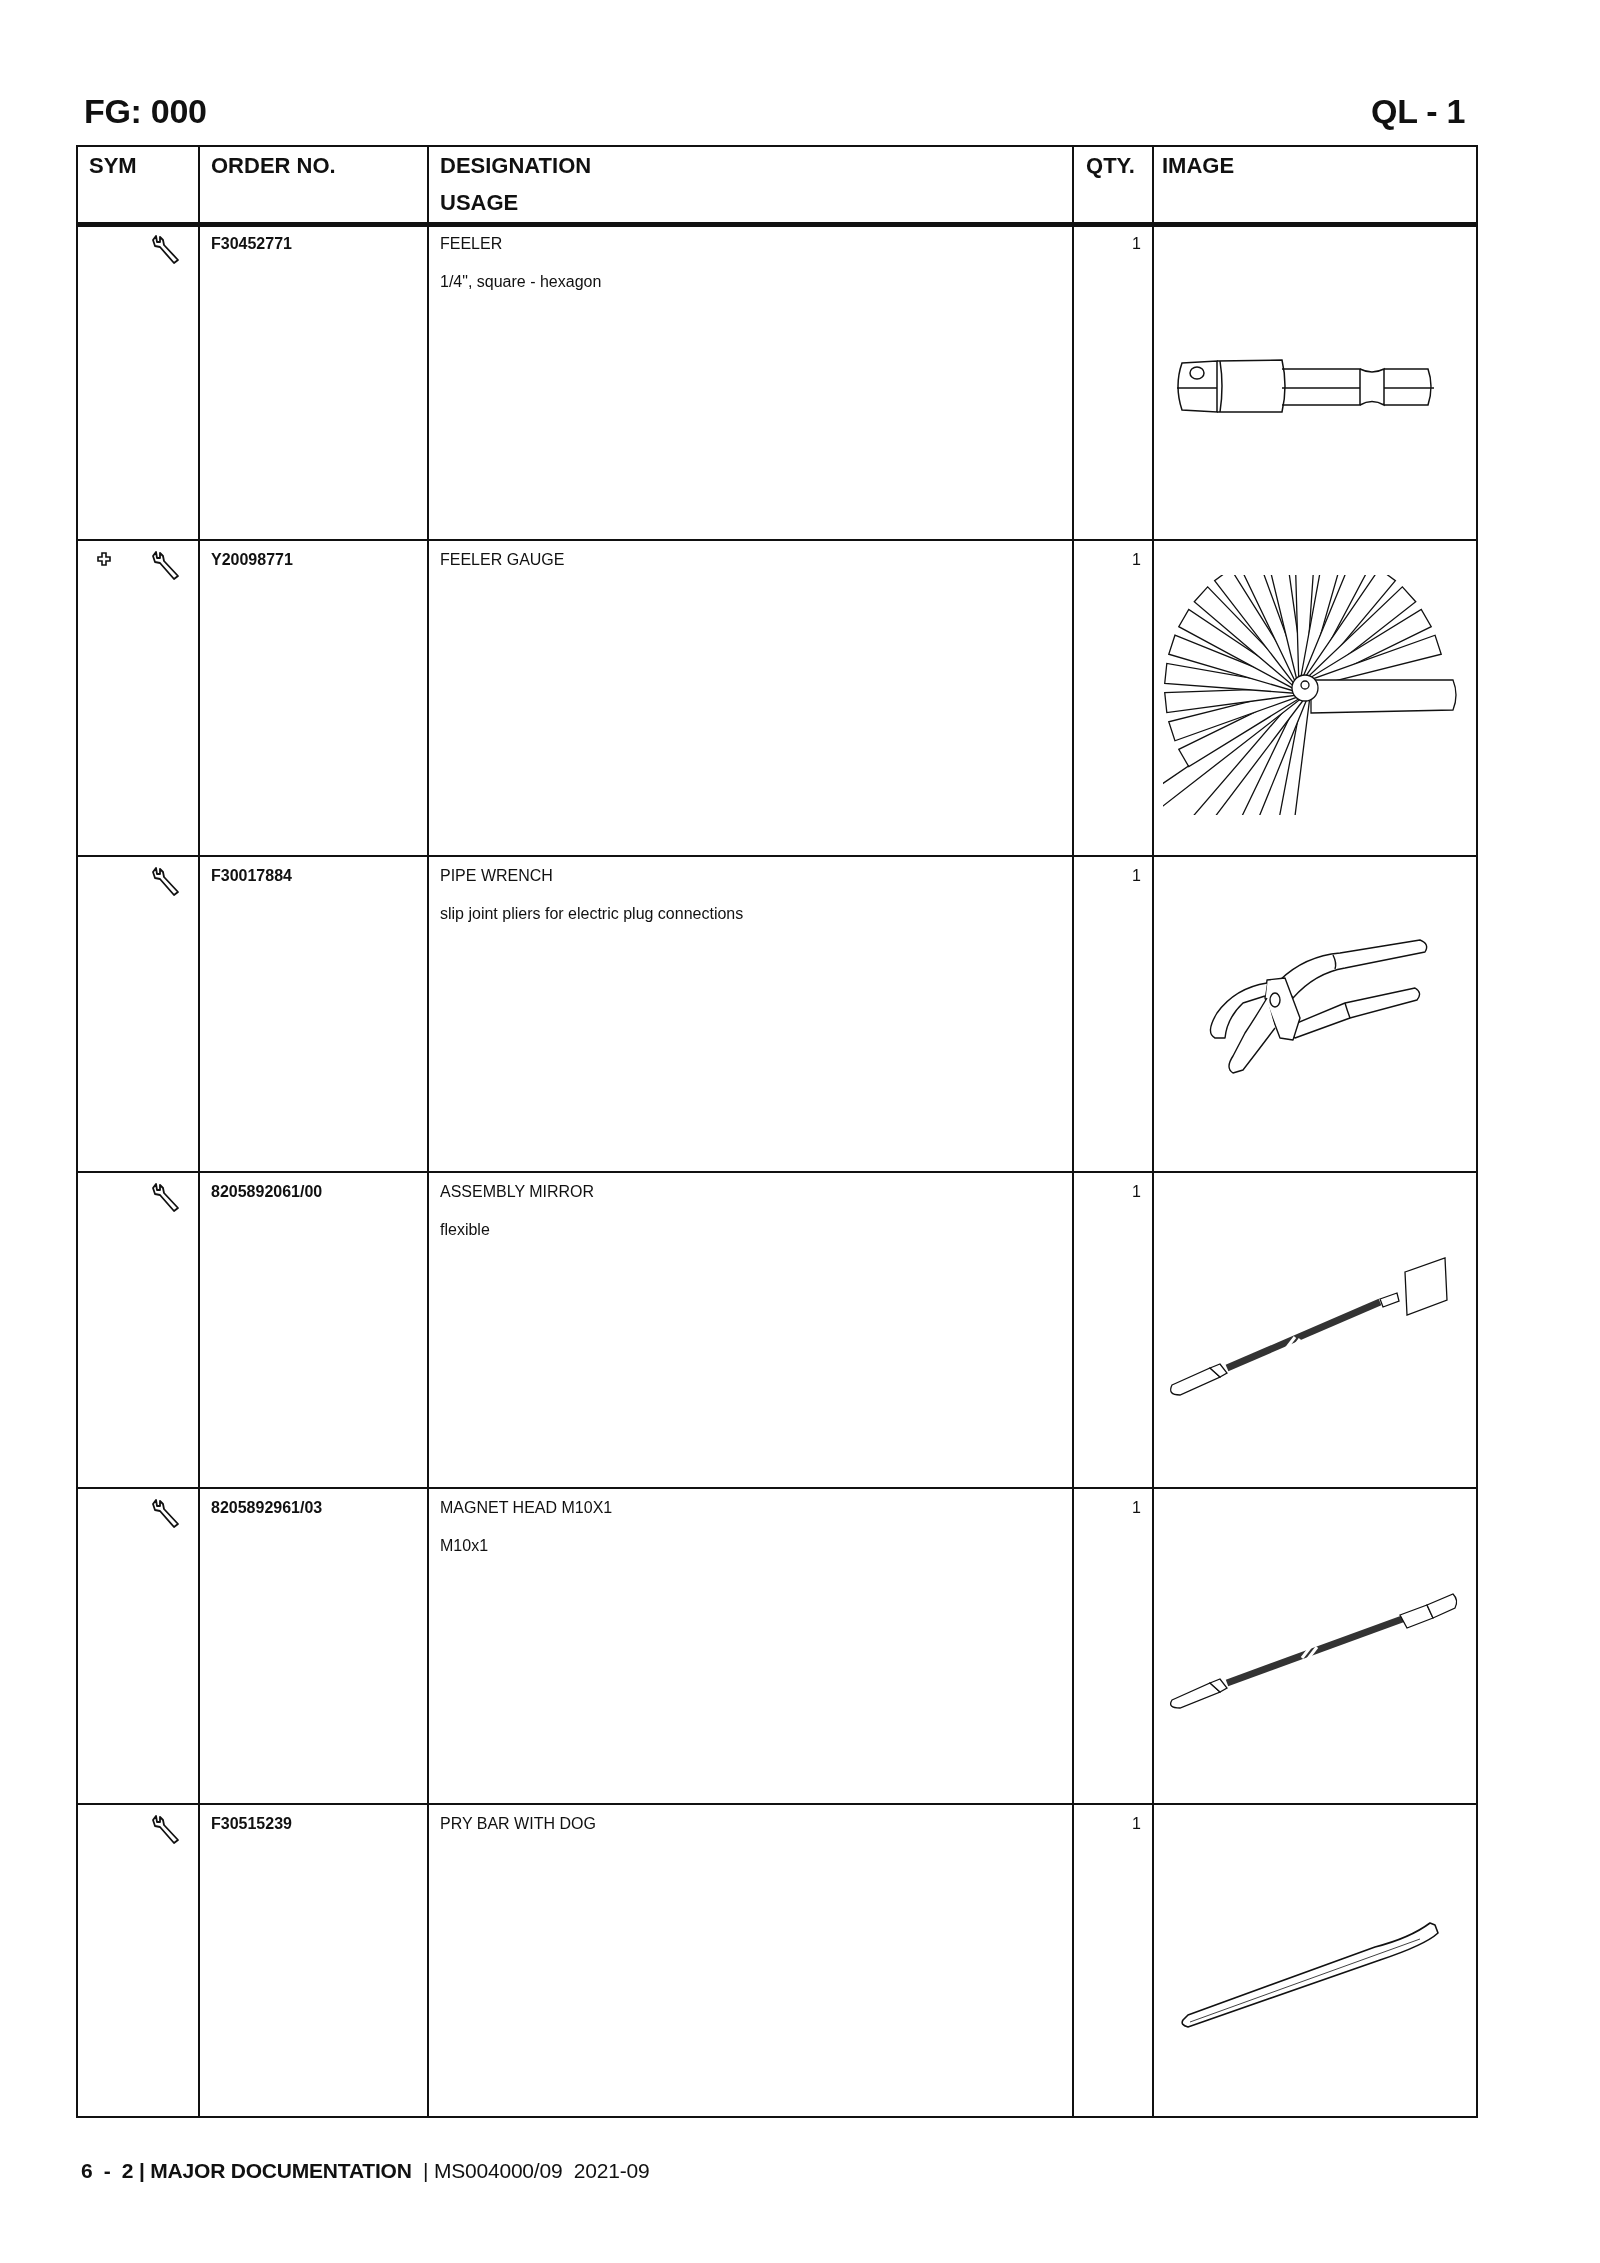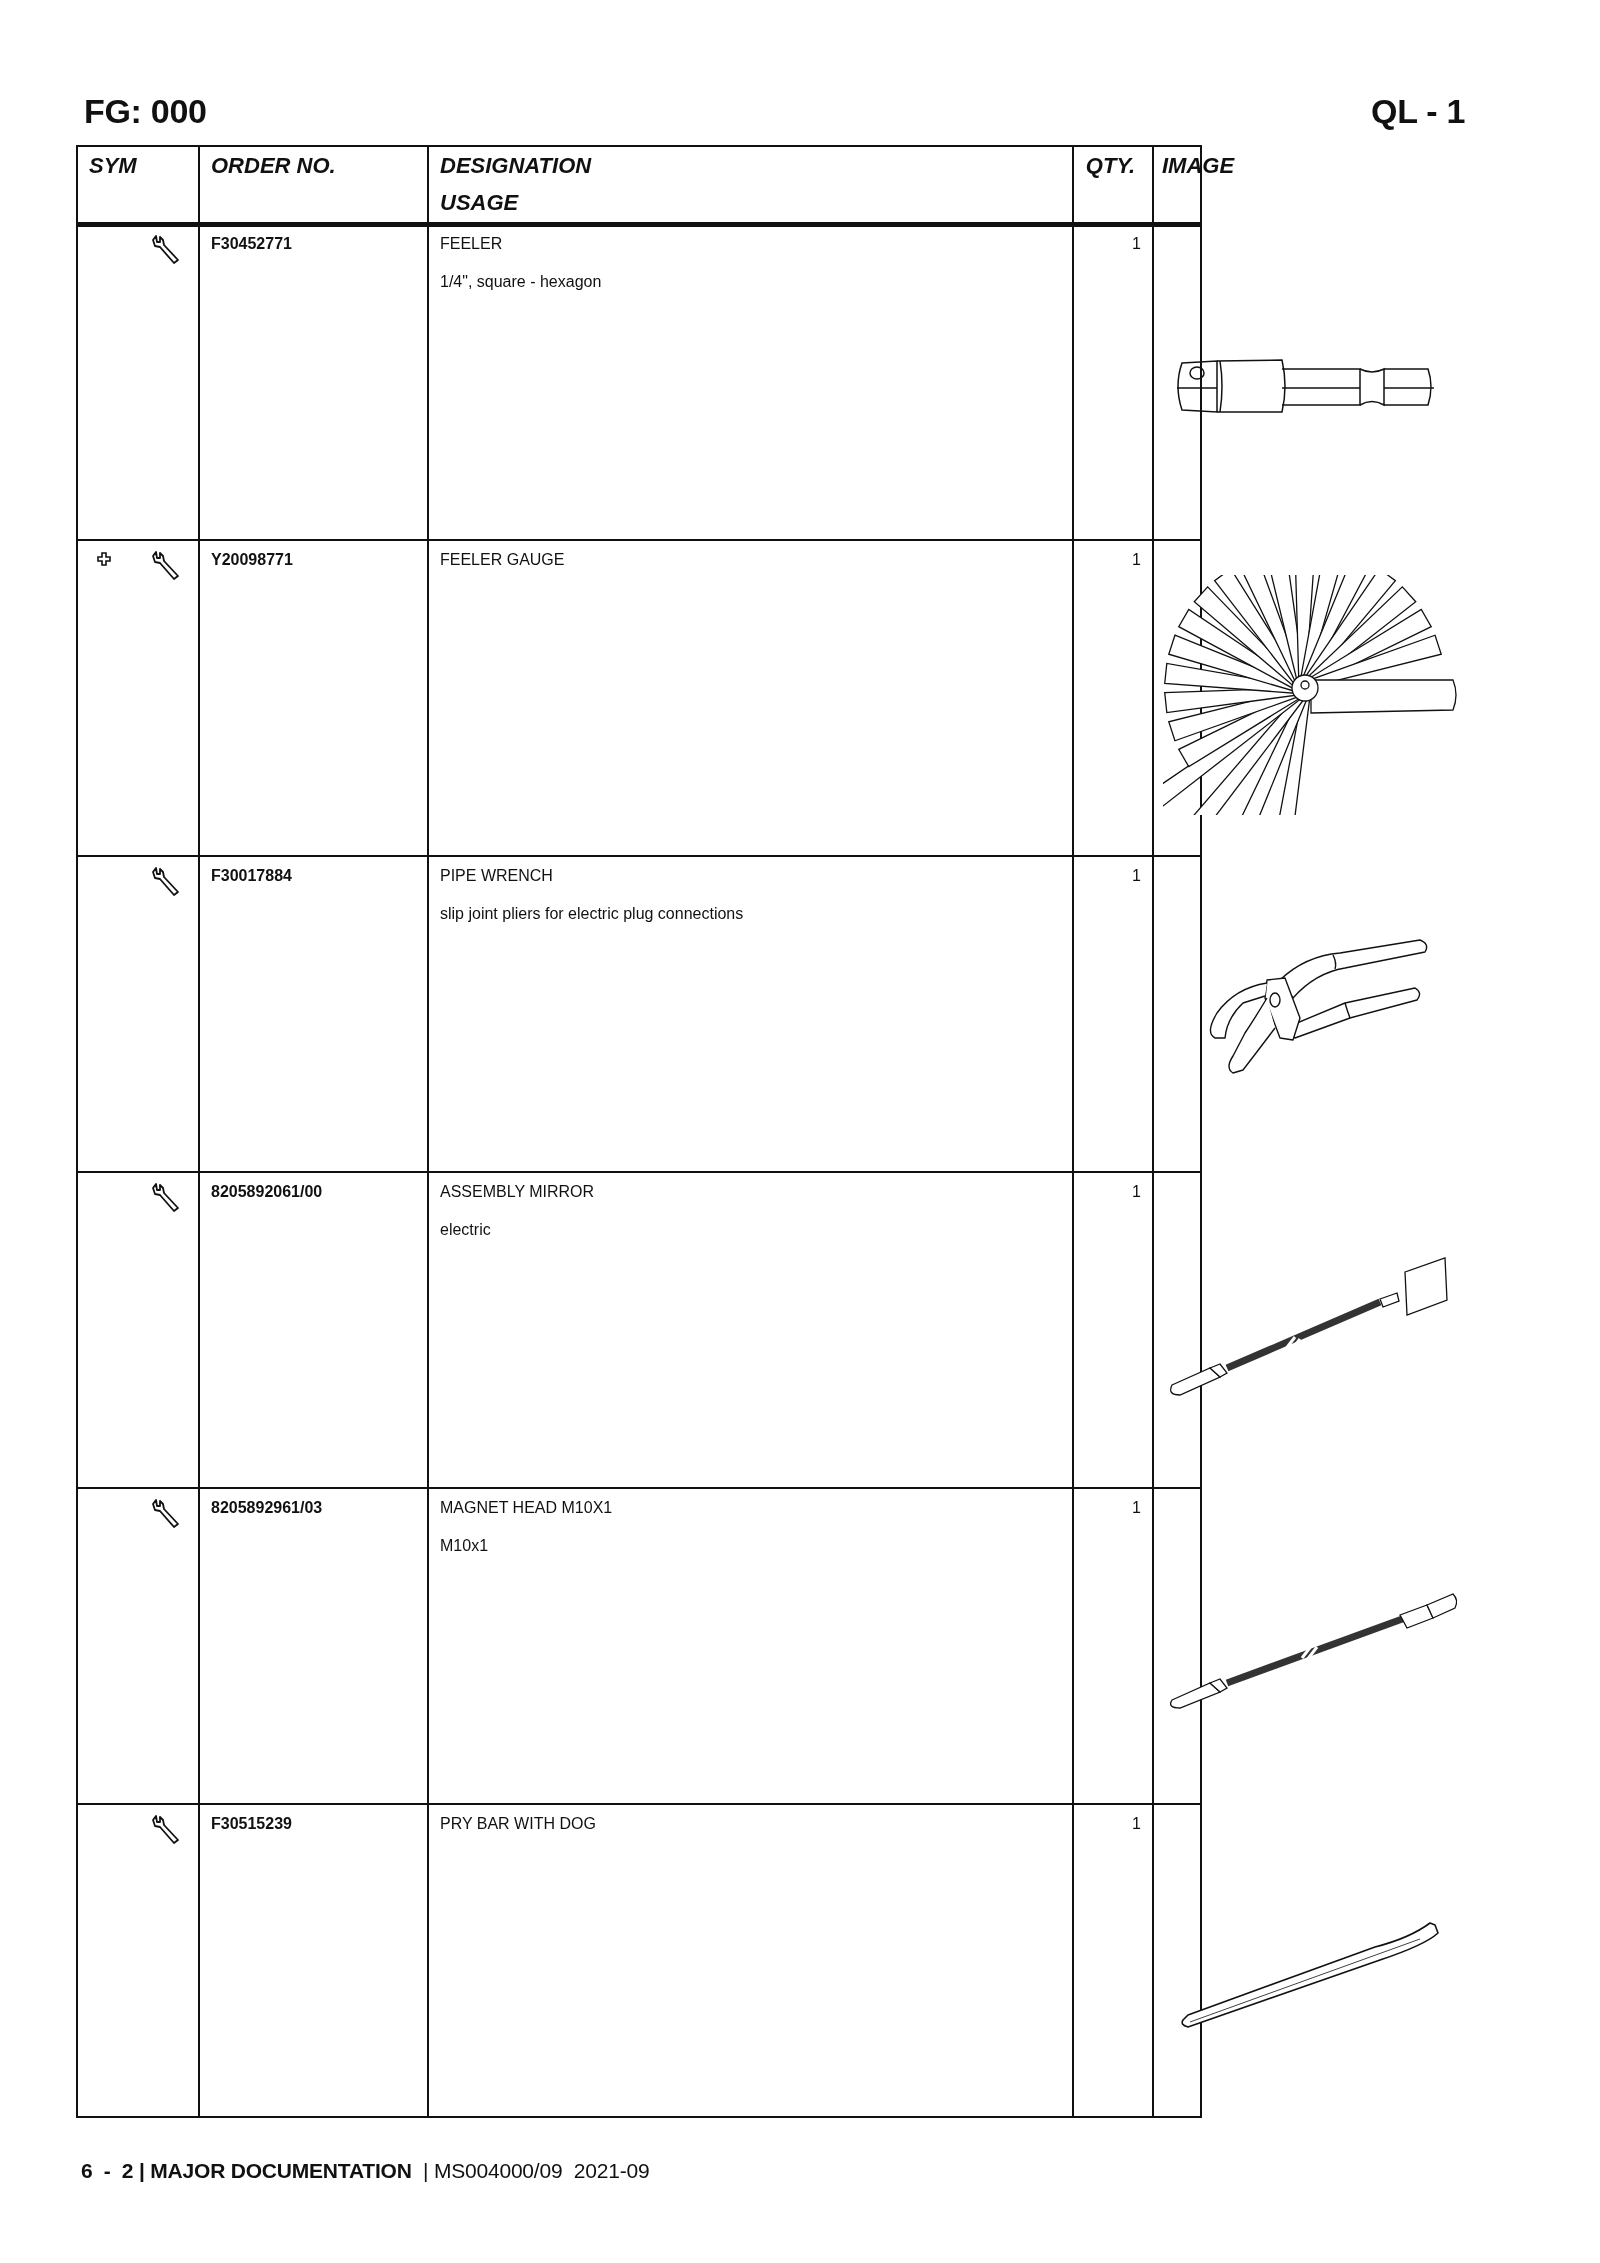--- a/index.html
+++ b/index.html
@@ -2,22 +2,22 @@
 <html><head>
 <meta charset="utf-8">
 <style>
   html, body { margin:0; padding:0; background:#ffffff; }
   body { width:1600px; height:2263px; position:relative; overflow:hidden;
          font-family:"Liberation Sans", sans-serif; color:#111; }
   .abs { position:absolute; }
   .title { font-weight:bold; font-size:34px; line-height:34px; letter-spacing:-0.3px; }
   #fg-title { left:84px; top:94px; }
   #ql-title { right:135px; top:94px; }
-  #table { position:absolute; left:76px; top:145px; width:1126px; height:1973px;
-           border:2px solid #111; box-sizing:border-box;font-style:italic; }
+  #table { position:absolute; left:76px; top:145px; width:1402px; height:1973px;
+           border:2px solid #111; box-sizing:border-box; }
   .vline { position:absolute; top:0; bottom:0; width:2px; background:#111; }
   .hline { position:absolute; left:0; right:0; height:2px; background:#111; }
   .hline.thick { height:5px; }
   .hdr { position:absolute; font-weight:bold; font-size:22px; line-height:38px; }
   .cell { position:absolute; font-size:16px; line-height:38px; }
   .bold { font-weight:bold; }
   .qty { text-align:right; }
   .icon { position:absolute; }
   .img { position:absolute; }
   #footer { left:81px; top:2158px; font-size:21px; line-height:26px; white-space:pre; letter-spacing:-0.2px; }
@@ -140,21 +140,21 @@
     </g>
   </svg>
 </div>
 
 <div>
   <svg class="icon" style="left:150px; top:1180px" width="34" height="34" viewBox="0 0 34 34">
     <path d="M6 4 L3 8 L5 14 L10 15 L24 31 L28 28 L14 13 L13 8 L10 5 L10 10 L7 10 Z" fill="none" stroke="#111" stroke-width="1.8" stroke-linejoin="round"></path>
   </svg>
   <div class="cell bold" style="left:211px; top:1173px">8205892061/00</div>
   <div class="cell" style="left:440px; top:1173px">ASSEMBLY MIRROR</div>
-  <div class="cell" style="left:440px; top:1211px">electric</div>
+  <div class="cell" style="left:440px; top:1211px">flexible</div>
   <div class="cell qty" style="left:1076px; top:1173px; width:65px">1</div>
   <svg class="img" style="left:1165px; top:1255px" width="290" height="150" viewBox="0 0 290 150">
     <g fill="#fff" stroke="#111" stroke-width="1.3">
       <path d="M7 130 L45 113 L55 122 L15 140 Q2 140 7 130 Z"></path>
       <path d="M45 113 L55 109 L62 118 L55 122 Z"></path>
       <path d="M62 113 L215 47" stroke-width="7" stroke="#333"></path>
       <path d="M120 95 L130 82 M125 97 L135 84" stroke="#fff" stroke-width="3"></path>
       <path d="M215 44 L232 38 L234 46 L218 52 Z"></path>
       <path d="M240 17 L280 3 L282 45 L242 60 Z"></path>
     </g>

